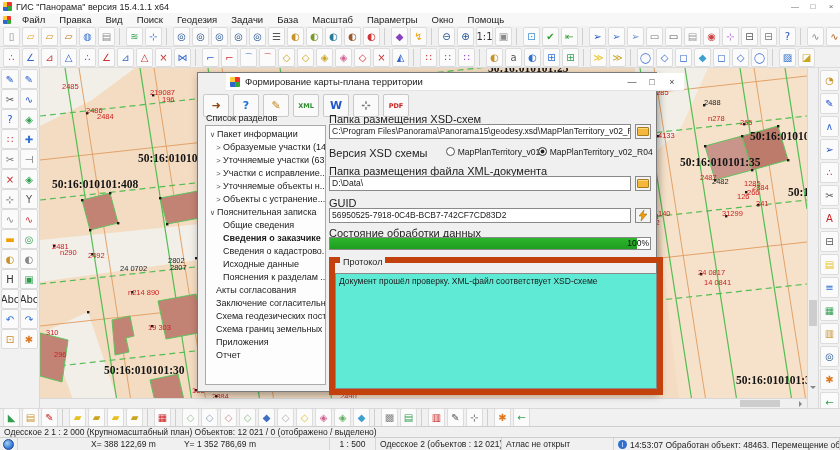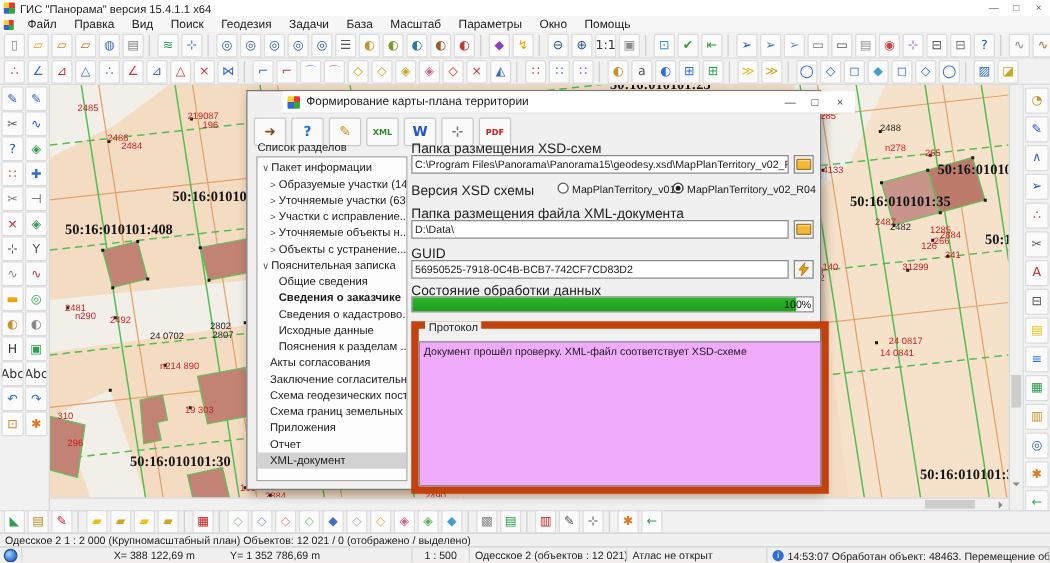--- a/index.html
+++ b/index.html
@@ -97,21 +97,21 @@
   .folder-ic{width:10px;height:7px;background:#f5b63c;border:1px solid #a87d1e;border-radius:1px;
     box-shadow:inset 0 1px 0 #ffd980;}
   .radio{display:inline-block;width:9px;height:9px;border:1px solid #555;border-radius:50%;background:#fff;
     vertical-align:-1px;box-sizing:border-box;}
   .radio.on{box-shadow:inset 0 0 0 1.5px #fff;background:#222;}
   .rlabel{font-size:8.5px;}
   #progress{left:131px;top:164px;width:322px;height:13px;border:1px solid #8a8a8a;background:#fff;position:absolute;box-sizing:border-box;}
   #progress-fill{height:100%;background:linear-gradient(#2db52d,#1e9e1e);width:0;}
   #progress-text{position:absolute;right:1px;top:0;font-size:8.5px;line-height:11px;color:#111;}
   #protocol-box{position:absolute;left:131px;top:184px;width:322px;height:126px;}
-  #protocol-inner{position:absolute;left:0px;top:10px;width:322px;height:116px;border:1px solid #8a8a8a;background:#f0abfc;
+  #protocol-inner{position:absolute;left:0px;top:10px;width:322px;height:116px;border:1px solid #8a8a8a;background:#5eead4;
     font-size:8.5px;padding:2px 3px;box-sizing:border-box;}
 </style>
 </head>
 <body>
 
 <div id="screen">
 
   <div id="titlebar">
     <span class="appicon"></span>
     <span>ГИС "Панорама" версия 15.4.1.1 x64</span>
@@ -438,21 +438,21 @@
         <span class="pt" style="color: rgb(34, 34, 34); left: 672px; top: 109px;">2482</span>
         <span class="pt" style="left: 704px; top: 111px;">1285</span>
         <span class="pt" style="left: 712px; top: 115px;">2884</span>
         <span class="pt" style="left: 707px; top: 120px;">266</span>
         <span class="pt" style="left: 697px; top: 124px;">126</span>
         <span class="pt" style="left: 716px; top: 131px;">341</span>
         <span class="pt" style="left: 682px; top: 141px;">31299</span>
         <span class="pt" style="left: 618px; top: 141px;">140</span>
         <span class="pt" style="left: 606px; top: 144px;">128</span>
         <span class="pt" style="left: 603px; top: 150px;">4812</span>
-        <span class="pt" style="left: 658px; top: 200px; margin-left: 13px;">24 0817</span>
+        <span class="pt" style="left: 658px; top: 200px;">24 0817</span>
         <span class="pt" style="left: 664px; top: 210px;">14 0841</span>
         <span class="pt" style="left: 12px; top: 174px;">2481</span>
         <span class="pt" style="left: 20px; top: 180px;">n290</span>
         <span class="pt" style="left: 48px; top: 183px;">2492</span>
         <span class="pt" style="color: rgb(34, 34, 34); left: 80px; top: 196px;">24 0702</span>
         <span class="pt" style="color: rgb(34, 34, 34); left: 128px; top: 188px;">2802</span>
         <span class="pt" style="color: rgb(34, 34, 34); left: 130px; top: 195px;">2807</span>
         <span class="pt" style="left: 163px; top: 189px;">n284</span>
         <span class="pt" style="left: 186px; top: 186px;">n232</span>
         <span class="pt" style="left: 88px; top: 220px;">n214 890</span>
@@ -601,24 +601,20 @@
             <span class="tl">Схема границ земельных ...</span>
           </div>
           <div class="trow" style="padding-left: 1px;">
             <span class="pref"></span>
             <span class="tl">Приложения</span>
           </div>
           <div class="trow" style="padding-left: 1px;">
             <span class="pref"></span>
             <span class="tl">Отчет</span>
           </div>
-          <div class="trow selected" style="padding-left: 1px;">
-            <span class="pref"></span>
-            <span class="tl">XML-документ</span>
-          </div>
         </div>
     </div>
 
     <div class="dlabel" style="left:131px;top:40px">Папка размещения XSD-схем</div>
     <div class="fld" style="left:131px;top:51px;width:302px">C:\Program Files\Panorama\Panorama15\geodesy.xsd\MapPlanTerritory_v02_R04\</div>
     <div class="sqbtn" style="left:437px;top:51px">
         <span class="folder-ic"></span>
       </div>
 
     <div class="dlabel" style="left:131px;top:74px">Версия XSD схемы</div>

